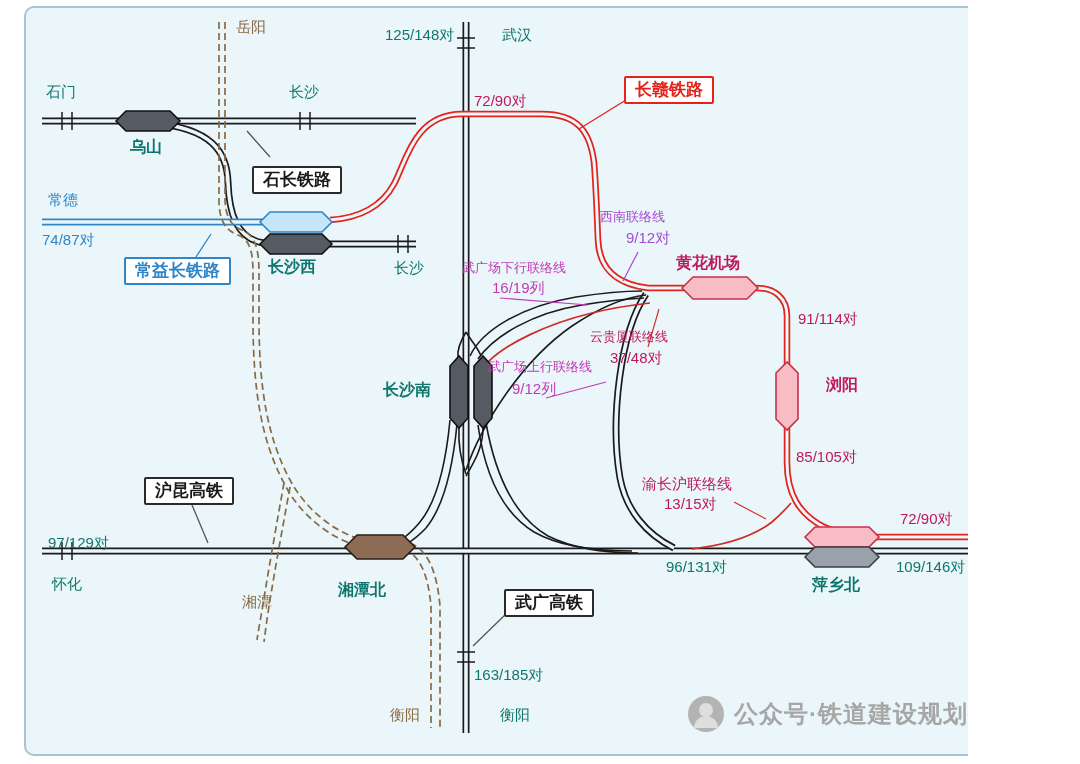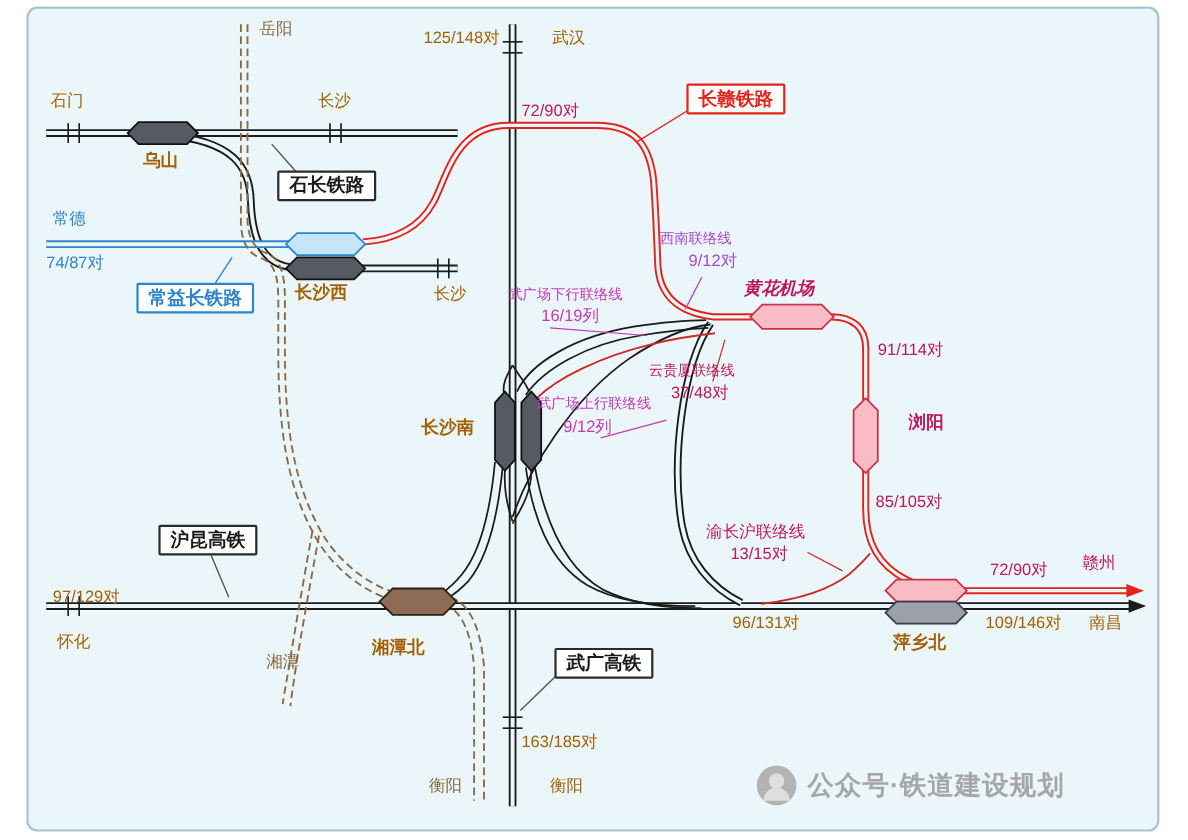--- a/index.html
+++ b/index.html
@@ -1,21 +1,21 @@
 <!DOCTYPE html>
 <html><head>
 <meta charset="utf-8">
 <style>
   html,body{margin:0;padding:0;background:#ffffff;}
-  .canvas{position:relative;width:1080px;height:764px;background:#ffffff;overflow:hidden;
+  .canvas{position:relative;width:968px;height:764px;background:#ffffff;overflow:hidden;
           font-family:"Liberation Sans",sans-serif;}
   .panel{position:absolute;left:24px;top:6px;width:1030px;height:750px;background:#eaf6f9;
          border:2px solid #a8c3d2;border-radius:10px;box-sizing:border-box;}
   svg.layer{position:absolute;left:0;top:0;}
-  .lbl{position:absolute;white-space:nowrap;font-size:15px;color:#a16207;line-height:1.15;z-index:5;}
+  .lbl{position:absolute;white-space:nowrap;font-size:15px;color:#0f766e;line-height:1.15;z-index:5;}
   .b{font-weight:bold;font-size:16px;}
   .red{color:#be185d;}
   .blue{color:#2e86c9;}
   .brown{color:#8a6a45;}
   .purple{color:#a64ad2;}
   .magenta{color:#c23ab5;}
   .sm{font-size:13px;}
   .box{border:2px solid #2a2a2a;background:#ffffff;padding:2px 9px;font-weight:bold;font-size:17px;
        border-radius:2px;color:#1a1a1a;}
   .box.bluebox{border-color:#2e86c9;color:#2e86c9;}
@@ -144,35 +144,35 @@
     <polygon points="805,557 815,547 869,547 879,557 869,567 815,567" fill="#9aa1ab" stroke="#3a3f46" stroke-width="1.6"></polygon>
   </svg>
 
   <div class="lbl brown" style="left:236px;top:18px;">岳阳</div>
   <div class="lbl" style="left:385px;top:26px;">125/148对</div>
   <div class="lbl" style="left:502px;top:26px;">武汉</div>
 
   <div class="lbl" style="left:46px;top:83px;">石门</div>
   <div class="lbl" style="left:289px;top:83px;">长沙</div>
   <div class="lbl b" style="left:130px;top:138px;">乌山</div>
-  <div class="lbl box" style="left:252px;top:155px;">石长铁路</div>
+  <div class="lbl box" style="left:252px;top:166px;">石长铁路</div>
 
   <div class="lbl blue" style="left:48px;top:191px;">常德</div>
   <div class="lbl blue" style="left:42px;top:231px;">74/87对</div>
   <div class="lbl box bluebox" style="left:124px;top:257px;">常益长铁路</div>
   <div class="lbl b" style="left:268px;top:258px;">长沙西</div>
   <div class="lbl" style="left:394px;top:259px;">长沙</div>
 
   <div class="lbl red" style="left:474px;top:92px;">72/90对</div>
   <div class="lbl box redbox" style="left:624px;top:76px;">长赣铁路</div>
 
   <div class="lbl purple sm" style="left:600px;top:210px;">西南联络线</div>
   <div class="lbl purple" style="left:626px;top:229px;">9/12对</div>
 
-  <div class="lbl b red" style="left:676px;top:254px;font-style:italic;">黄花机场</div>
+  <div class="lbl b red" style="left:676px;top:254px;">黄花机场</div>
 
   <div class="lbl magenta sm" style="left:462px;top:261px;">武广场下行联络线</div>
   <div class="lbl magenta" style="left:492px;top:279px;">16/19列</div>
 
   <div class="lbl red sm" style="left:590px;top:330px;">云贵厦联络线</div>
   <div class="lbl red" style="left:610px;top:349px;">37/48对</div>
 
   <div class="lbl magenta sm" style="left:488px;top:360px;">武广场上行联络线</div>
   <div class="lbl magenta" style="left:512px;top:380px;">9/12列</div>
 

